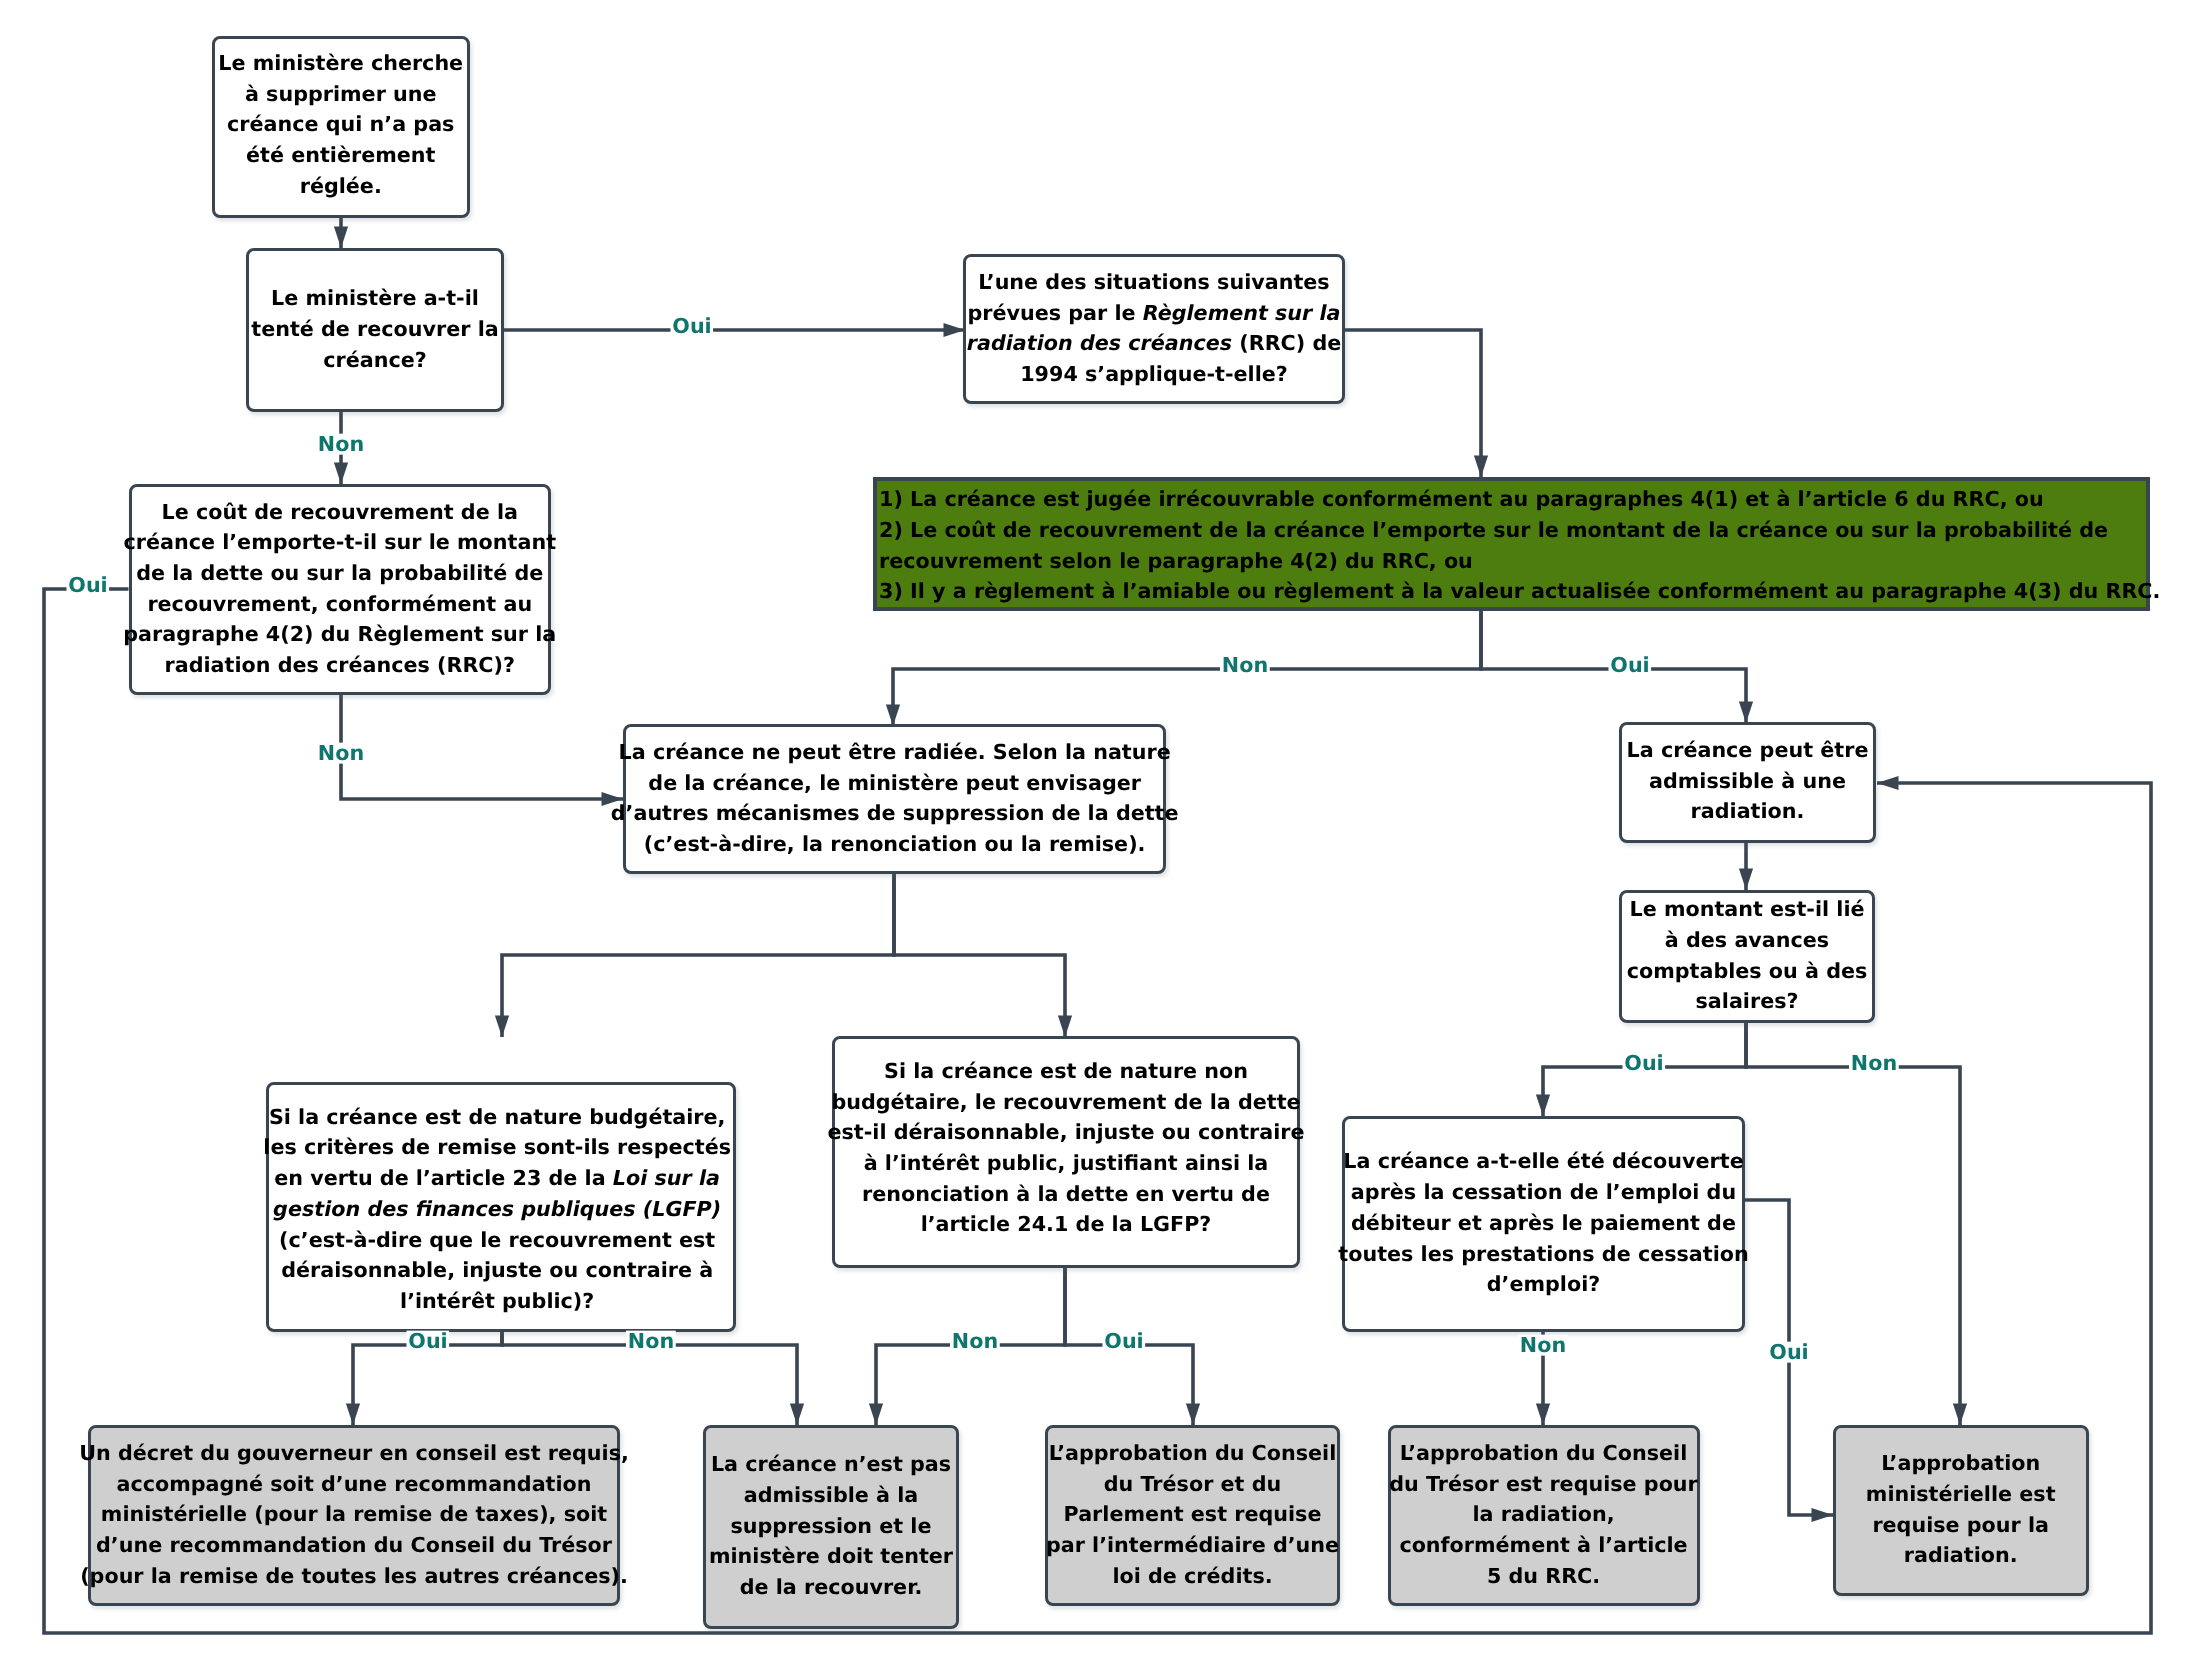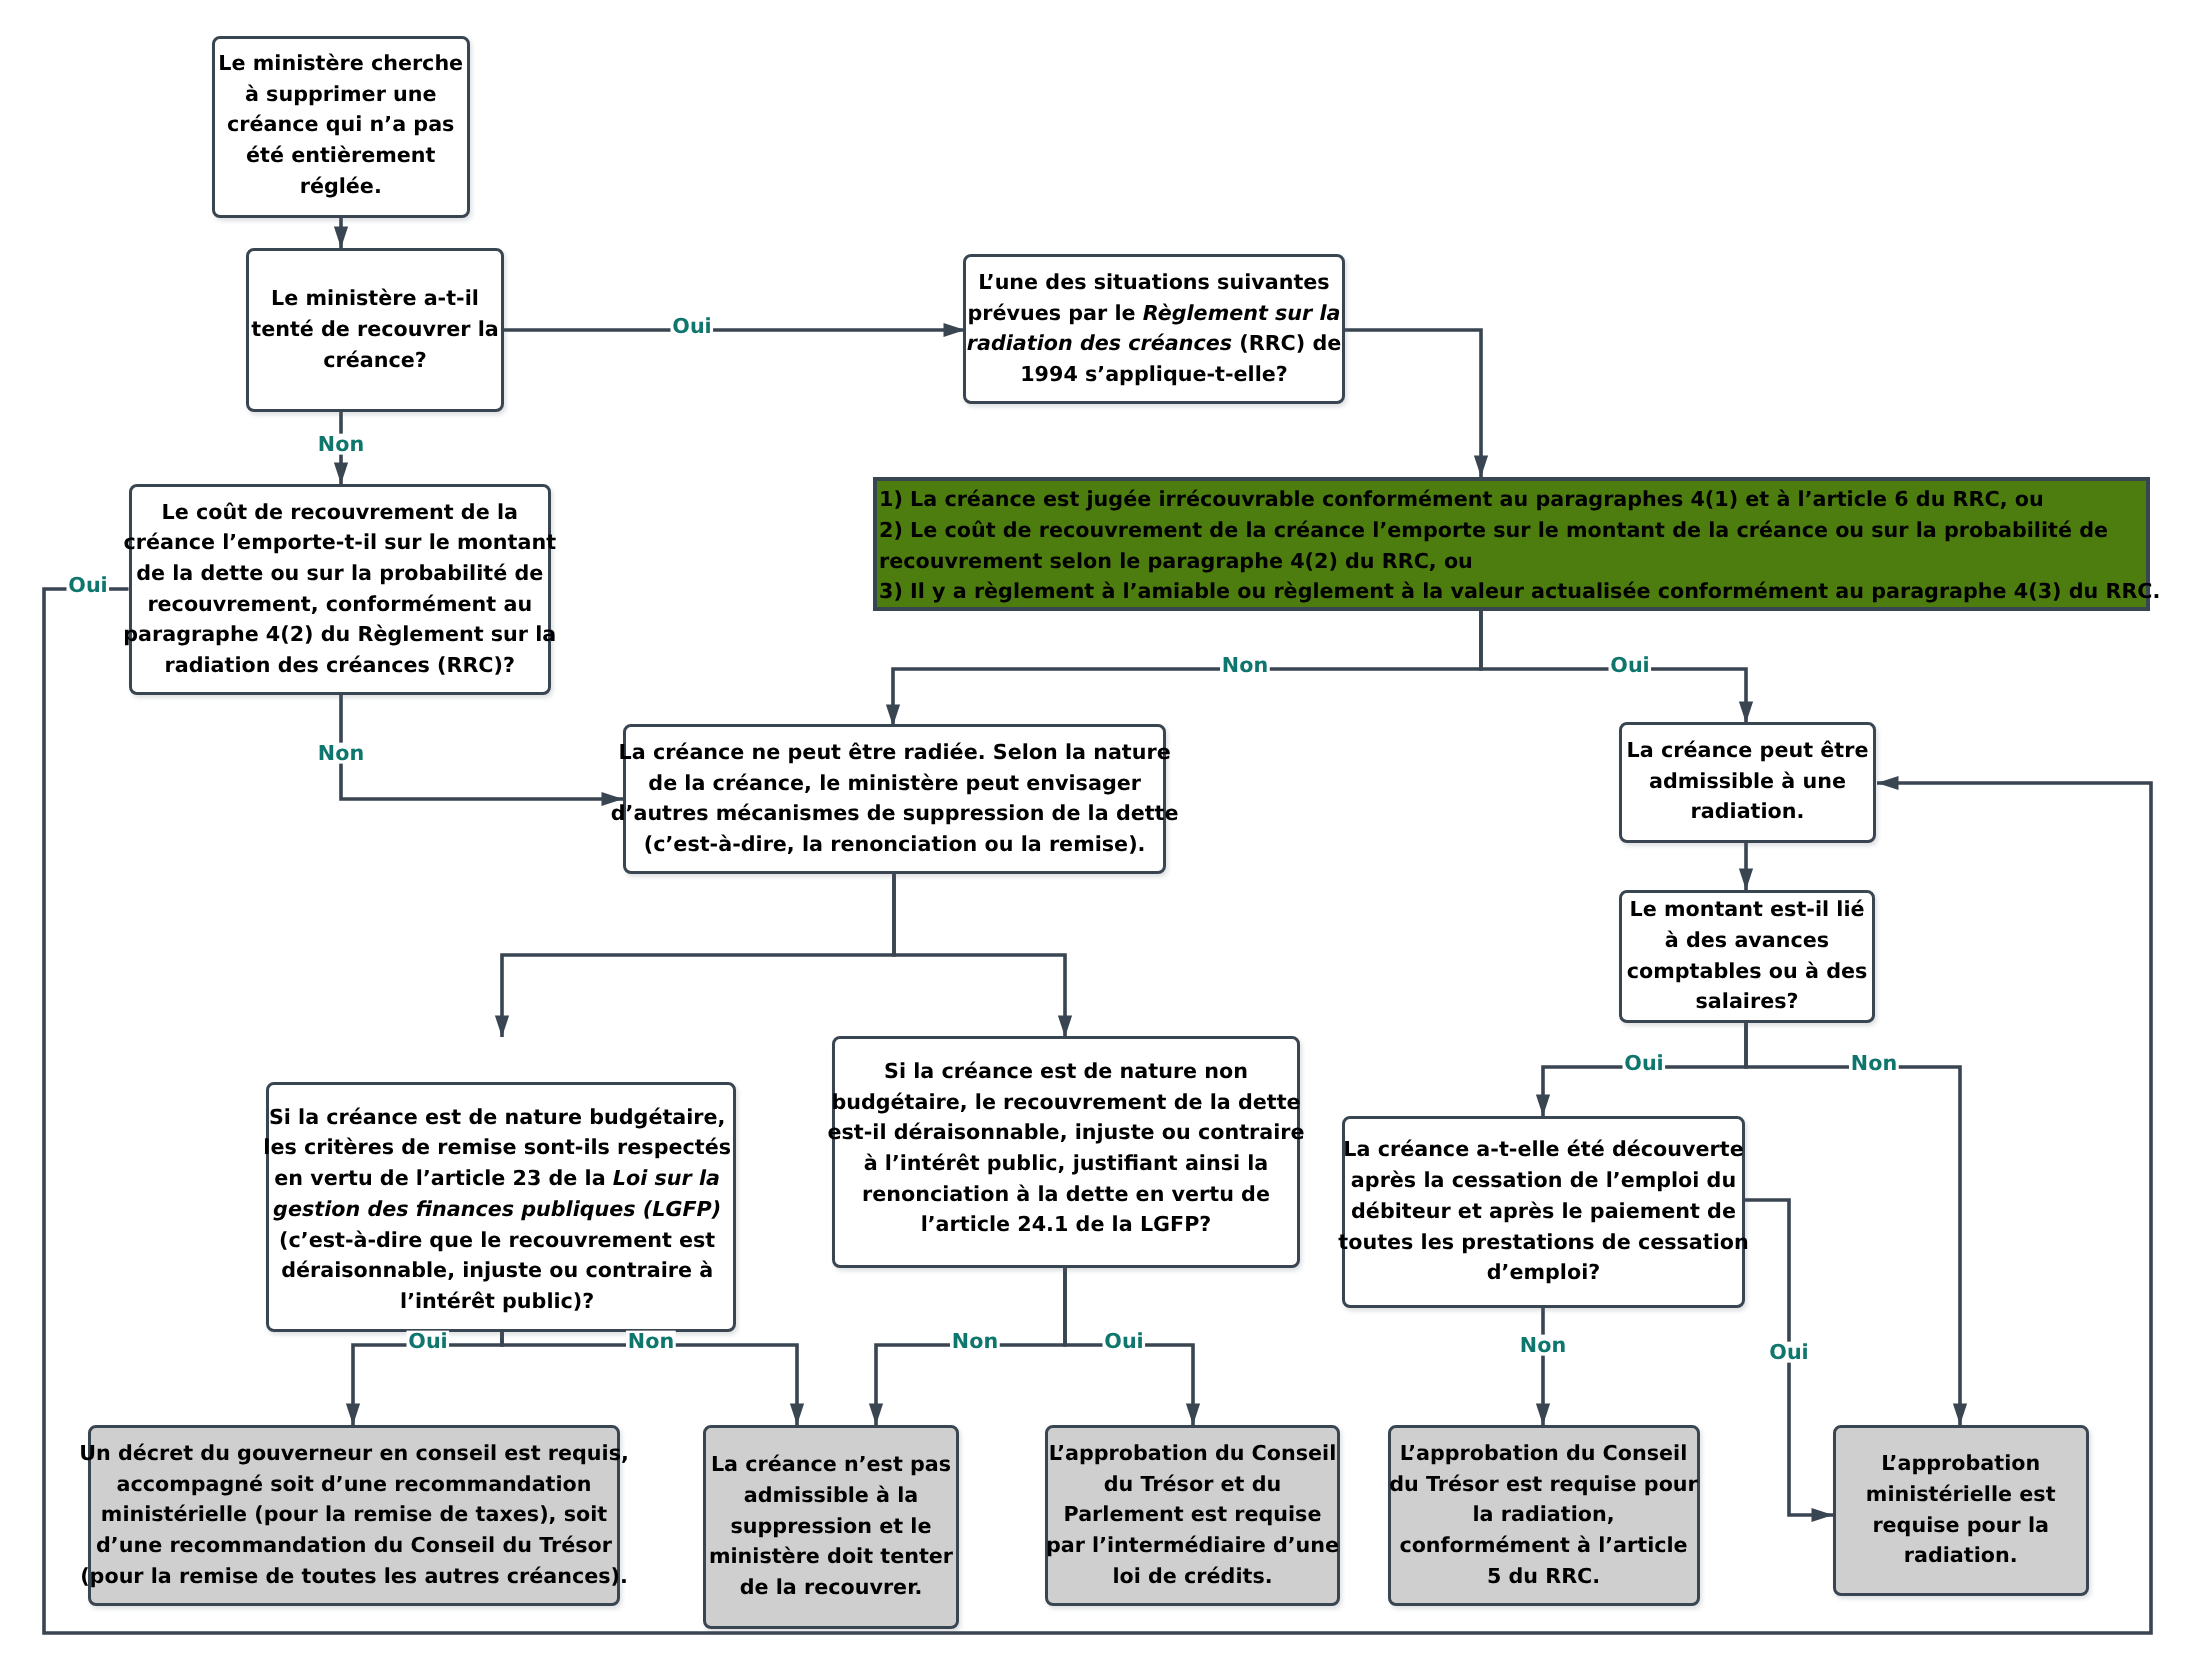--- a/index.html
+++ b/index.html
@@ -91,21 +91,21 @@
     </div>
     <div class="node" style="left: 1619px; top: 890px; width: 256px; height: 133px;">
       <div class="txt">Le montant est-il lié<br>à des avances<br>comptables ou à des<br>salaires?</div>
     </div>
     <div class="node" style="left: 266px; top: 1082px; width: 470px; height: 250px; justify-content: flex-end;">
       <div class="txt" style="margin-top: 4.5px;">Si la créance est de nature budgétaire,<br>les critères de remise sont-ils respectés<br>en vertu de l’article 23 de la <i>Loi sur la</i><br><i>gestion des finances publiques (LGFP)</i><br>(c’est-à-dire que le recouvrement est<br>déraisonnable, injuste ou contraire à<br>l’intérêt public)?</div>
     </div>
     <div class="node" style="left: 832px; top: 1035.7px; width: 468px; height: 232.6px;">
       <div class="txt" style="margin-top: -8px;">Si la créance est de nature non<br>budgétaire, le recouvrement de la dette<br>est-il déraisonnable, injuste ou contraire<br>à l’intérêt public, justifiant ainsi la<br>renonciation à la dette en vertu de<br>l’article 24.1 de la LGFP?</div>
     </div>
-    <div class="node" style="left: 1342px; top: 1116px; width: 403px; height: 192px;">
+    <div class="node" style="left: 1342px; top: 1116px; width: 403px; height: 216px;">
       <div class="txt">La créance a-t-elle été découverte<br>après la cessation de l’emploi du<br>débiteur et après le paiement de<br>toutes les prestations de cessation<br>d’emploi?</div>
     </div>
     <div class="node gray" style="left: 88px; top: 1424.9px; width: 532px; height: 181px;">
       <div class="txt">Un décret du gouverneur en conseil est requis,<br>accompagné soit d’une recommandation<br>ministérielle (pour la remise de taxes), soit<br>d’une recommandation du Conseil du Trésor<br>(pour la remise de toutes les autres créances).</div>
     </div>
     <div class="node gray" style="left: 703px; top: 1424.9px; width: 256px; height: 204px;">
       <div class="txt">La créance n’est pas<br>admissible à la<br>suppression et le<br>ministère doit tenter<br>de la recouvrer.</div>
     </div>
     <div class="node gray" style="left: 1045px; top: 1424.9px; width: 295px; height: 181px;">
       <div class="txt">L’approbation du Conseil<br>du Trésor et du<br>Parlement est requise<br>par l’intermédiaire d’une<br>loi de crédits.</div>

